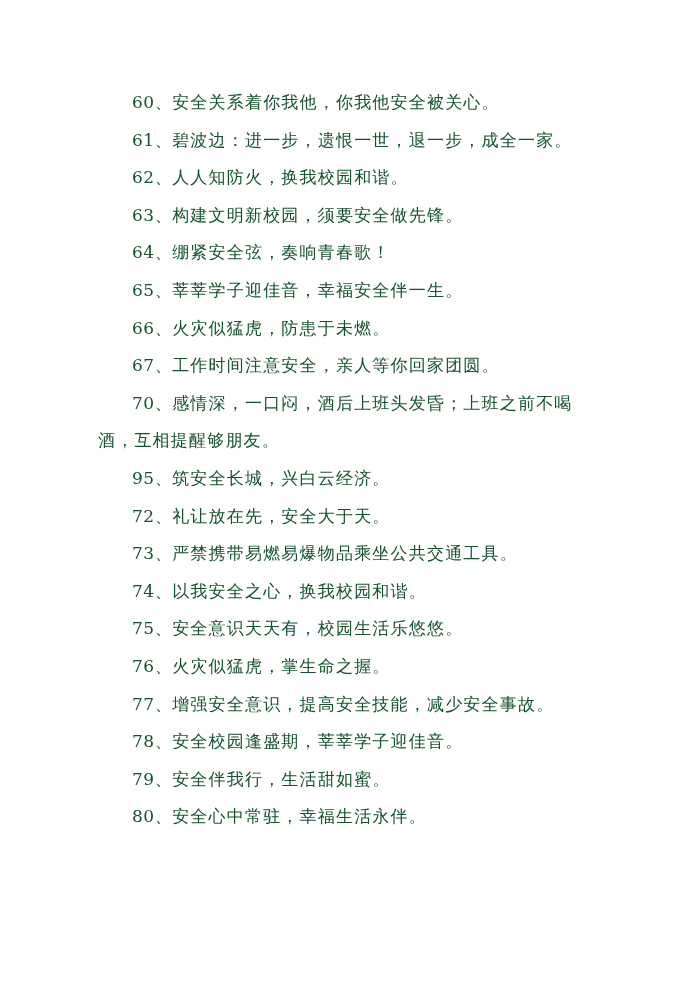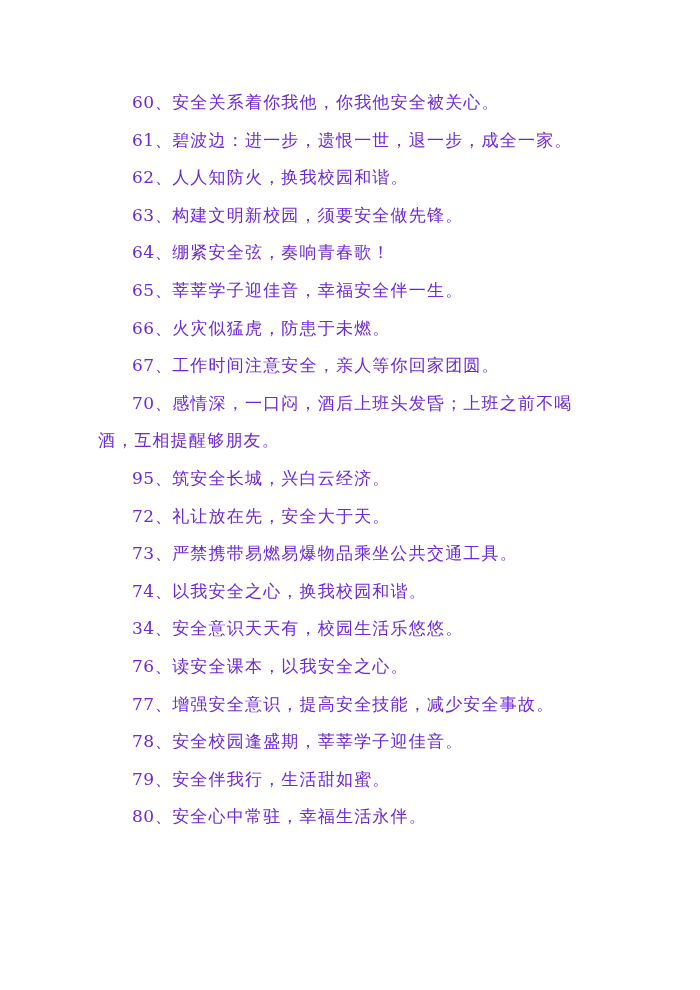--- a/index.html
+++ b/index.html
@@ -18,21 +18,21 @@
   .slogan-list {
     box-sizing: border-box;
     padding: 84px 100px 0 98px;
   }
   .slogan-list p.item {
     margin: 0;
     padding: 0;
     font-size: 17px;
     line-height: 37.6px;
     letter-spacing: 1.2px;
-    color: #6d28d9;
+    color: #14532d;
     text-indent: 2em;
     text-align: left;
     word-break: break-all;
   }
   .slogan-list p.item .num {
     letter-spacing: 0.5px;
   }
 </style>
 </head>
 <body>
@@ -45,20 +45,20 @@
       <p class="item"><span class="num">63、</span><span>构建文明新校园，须要安全做先锋。</span></p>
       <p class="item"><span class="num">64、</span><span>绷紧安全弦，奏响青春歌！</span></p>
       <p class="item"><span class="num">65、</span><span>莘莘学子迎佳音，幸福安全伴一生。</span></p>
       <p class="item"><span class="num">66、</span><span>火灾似猛虎，防患于未燃。</span></p>
       <p class="item"><span class="num">67、</span><span>工作时间注意安全，亲人等你回家团圆。</span></p>
       <p class="item"><span class="num">70、</span><span>感情深，一口闷，酒后上班头发昏；上班之前不喝酒，互相提醒够朋友。</span></p>
       <p class="item"><span class="num">95、</span><span>筑安全长城，兴白云经济。</span></p>
       <p class="item"><span class="num">72、</span><span>礼让放在先，安全大于天。</span></p>
       <p class="item"><span class="num">73、</span><span>严禁携带易燃易爆物品乘坐公共交通工具。</span></p>
       <p class="item"><span class="num">74、</span><span>以我安全之心，换我校园和谐。</span></p>
-      <p class="item"><span class="num">34、</span><span>安全意识天天有，校园生活乐悠悠。</span></p>
-      <p class="item"><span class="num">76、</span><span>读安全课本，以我安全之心。</span></p>
+      <p class="item"><span class="num">75、</span><span>安全意识天天有，校园生活乐悠悠。</span></p>
+      <p class="item"><span class="num">76、</span><span>火灾似猛虎，掌生命之握。</span></p>
       <p class="item"><span class="num">77、</span><span>增强安全意识，提高安全技能，减少安全事故。</span></p>
       <p class="item"><span class="num">78、</span><span>安全校园逢盛期，莘莘学子迎佳音。</span></p>
       <p class="item"><span class="num">79、</span><span>安全伴我行，生活甜如蜜。</span></p>
       <p class="item"><span class="num">80、</span><span>安全心中常驻，幸福生活永伴。</span></p>
     </div>
 </div>
 
 </body></html>

